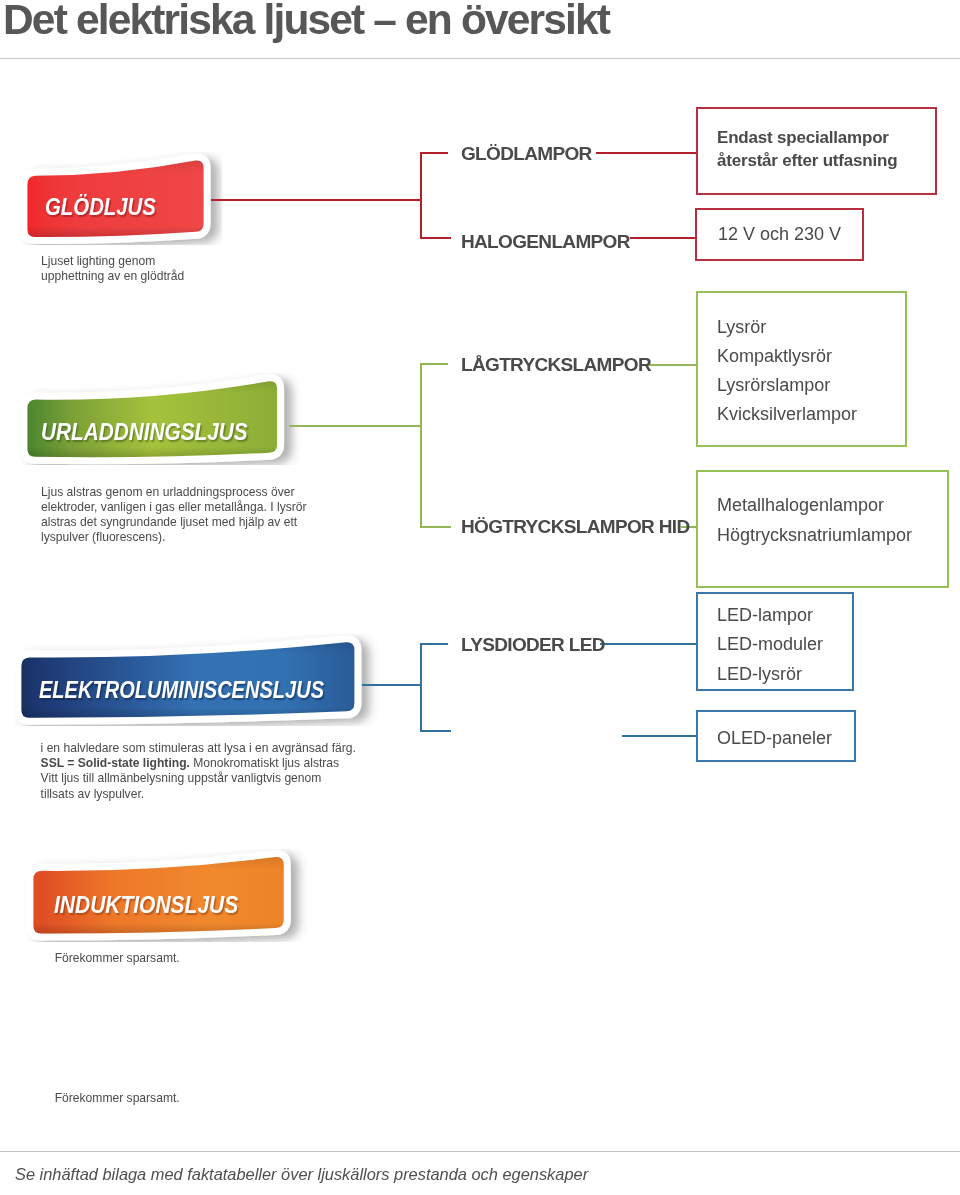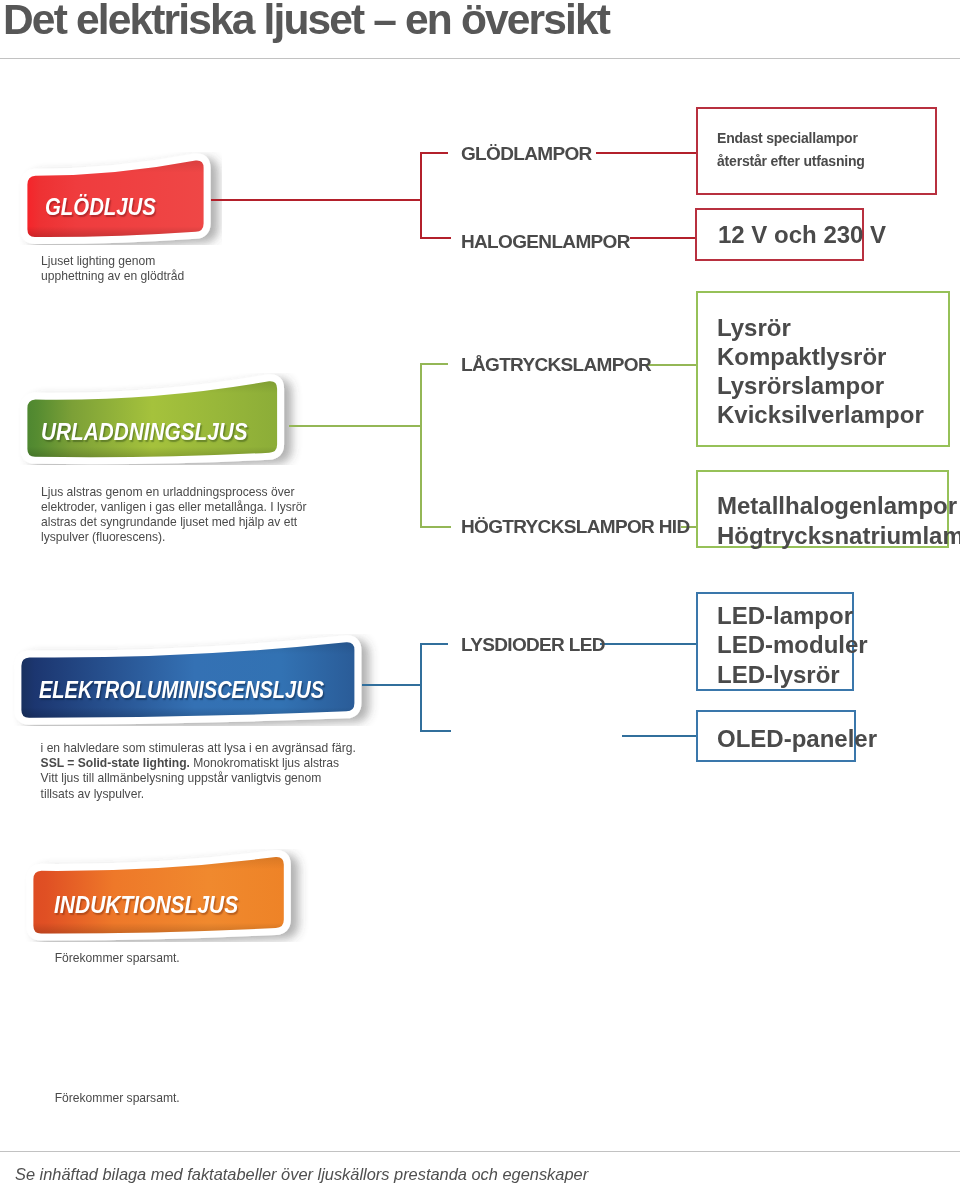--- a/index.html
+++ b/index.html
@@ -8,22 +8,22 @@
   .page{position:absolute;left:0;top:0;width:960px;height:1195px;}
   #title{position:absolute;left:3px;top:-4px;font-size:42.5px;font-weight:bold;color:#575757;letter-spacing:-1.85px;white-space:nowrap;}
   .rule{position:absolute;height:1px;background:#c2c2c2;left:0;width:960px;}
   #footer{position:absolute;left:15px;top:1165px;font-style:italic;font-size:16.4px;color:#4f4f4f;white-space:nowrap;}
 
   
   .mid{position:absolute;font-size:19px;font-weight:bold;color:#4a4a4a;white-space:nowrap;line-height:22.9px;letter-spacing:-0.66px;margin-left:6px;}
 
   
   .box{position:absolute;box-sizing:border-box;background:#fff;}
-  .boxtxt{position:absolute;color:#4a4a4a;font-size:24px;white-space:nowrap;line-height:29.2px;font-weight:bold;}
-  .boxtxt.b{font-weight:bold;line-height:22.9px;font-size:14px;letter-spacing:-0.2px;}
+  .boxtxt{position:absolute;color:#4a4a4a;font-size:18px;white-space:nowrap;line-height:29.2px;}
+  .boxtxt.b{font-weight:bold;line-height:22.9px;font-size:17px;letter-spacing:-0.2px;}
 
   
   .para{position:absolute;color:#4a4a4a;font-size:12.1px;line-height:15.35px;white-space:nowrap;}
 
   
   .ln{position:absolute;}
 
   
   .badge{position:absolute;font-style:italic;}
   .badge svg{display:block;overflow:visible;}
@@ -170,29 +170,29 @@
     <div class="boxtxt b" style="left:19px;top:18.25px">
       <div>Endast speciallampor</div>
       <div>återstår efter utfasning</div>
     </div>
   </div>
   <div class="box" style="left:695px;top:208px;width:169px;height:53px;border:2px solid #b8303f">
     <div class="boxtxt" style="left:21px;top:10px">
       <div>12 V och 230 V</div>
     </div>
   </div>
-  <div class="box" style="left:696px;top:291px;width:254px;height:156px;border:2px solid #96c158">
+  <div class="box" style="left:696px;top:291px;width:211px;height:156px;border:2px solid #96c158">
     <div class="boxtxt" style="left:19px;top:19.7px">
       <div>Lysrör</div>
       <div>Kompaktlysrör</div>
       <div>Lysrörslampor</div>
       <div>Kvicksilverlampor</div>
     </div>
   </div>
-  <div class="box" style="left:696px;top:470px;width:253px;height:78px;border:2px solid #96c158">
+  <div class="box" style="left:696px;top:470px;width:253px;height:118px;border:2px solid #96c158">
     <div class="boxtxt" style="left:19px;top:19.4px">
       <div>Metallhalogenlampor</div>
       <div>Högtrycksnatriumlampor</div>
     </div>
   </div>
   <div class="box" style="left:696px;top:710px;width:160px;height:52px;border:2px solid #3a77ab">
     <div class="boxtxt" style="left:19px;top:11.8px">
       <div>OLED-paneler</div>
     </div>
   </div>

